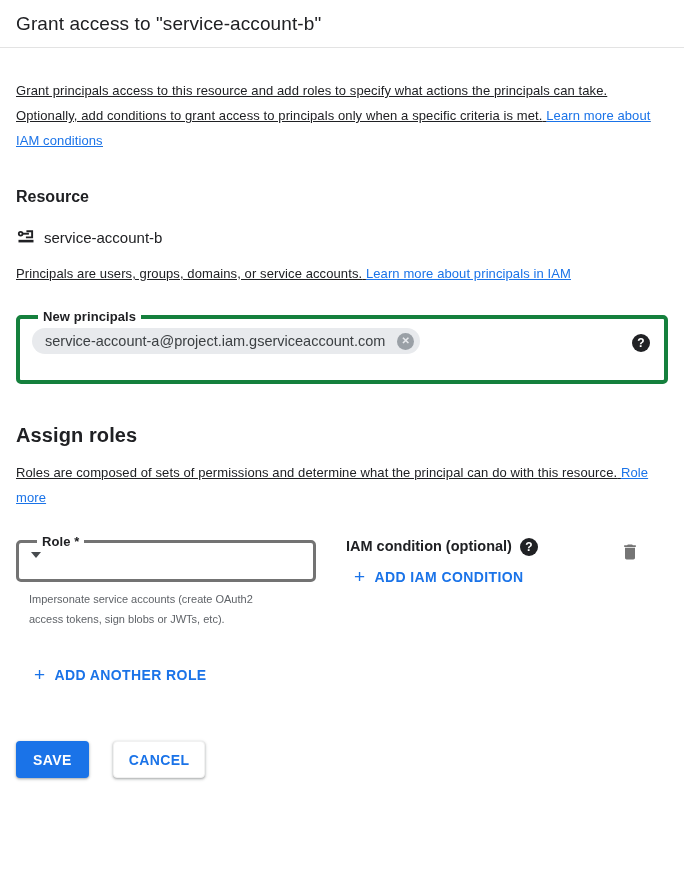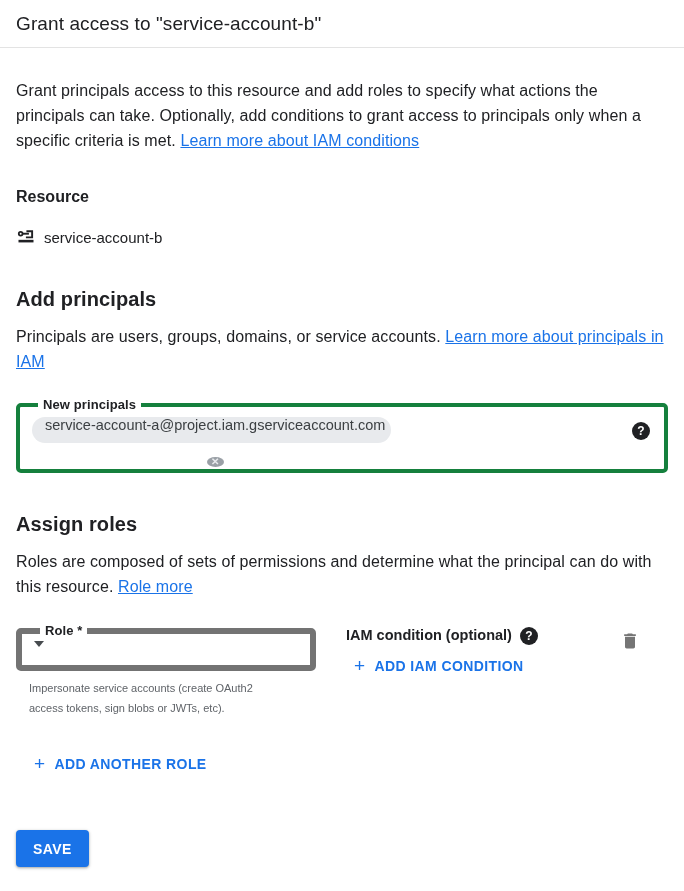--- a/index.html
+++ b/index.html
@@ -16,24 +16,25 @@
   .dlg-header {
     padding: 13px 16px 12px 16px;
     border-bottom: 1px solid #e3e3e3;
   }
   .dlg-title { font-size: 19px; font-weight: 400; color: #202124; letter-spacing: 0.1px; }
 
   .content { padding: 0 16px; }
 
   
   p.body-text {
-    font-size: 16px;
+    font-size: 13px;
     line-height: 25px;
     color: #202124;
     letter-spacing: 0.1px;
+    text-decoration: underline;
   }
   .intro { margin-top: 30px; }
   a.link { color: #1a73e8; text-decoration: underline; cursor: pointer; }
 
   
   .resource-heading { margin-top: 35px; font-size: 16px; font-weight: 700; color: #202124; }
   .resource-row { margin-top: 20px; display: flex; align-items: center; gap: 8px; height: 22px; }
   .resource-row .res-name { font-size: 15px; color: #202124; }
   .sa-icon { display: inline-flex; width: 20px; height: 20px; }
 
@@ -54,27 +55,26 @@
     font-size: 13px;
     font-weight: 700;
     color: #202124;
     padding: 0 5px;
     margin-left: 6px;
     letter-spacing: 0.1px;
   }
   .chip {
     display: inline-flex;
     align-items: center;
-    gap: 24px;
+    gap: 12px;
     background: #e8eaed;
     border-radius: 13px;
     height: 26px;
     padding: 0 6px 0 13px;
     max-width: 600px;
-    flex-direction: column;
   }
   .chip-text { font-size: 14.5px; color: #3c4043; white-space: nowrap; }
   .chip-close {
     width: 17px; height: 17px;
     border-radius: 50%;
     background: #9aa0a6;
     color: #e8eaed;
     font-size: 10px;
     font-weight: 700;
     display: inline-flex; align-items: center; justify-content: center;
@@ -93,21 +93,21 @@
     cursor: pointer;
     line-height: 1;
     flex: 0 0 auto;
   }
   .principals-help { position: absolute; right: 14px; top: 10px; }
 
   
   .roles-row { display: flex; margin-top: 24px; align-items: flex-start; }
   .role-col { width: 300px; flex: 0 0 300px; }
   fieldset.role-field {
-    border: 6px solid #737373;
+    border: 3px solid #737373;
     border-radius: 5px;
     padding: 0 10px 0 12px;
     height: 48px;
     cursor: pointer;
   }
   .role-value-row { display: flex; align-items: center; justify-content: space-between; margin-top: 3px; }
   .role-value { font-size: 15px; color: #202124; }
   .caret-down {
     width: 0; height: 0;
     border-left: 5.5px solid transparent;
@@ -181,21 +181,20 @@
           <circle cx="5.6" cy="8" r="3.3" fill="#202124"></circle>
           <circle cx="5.6" cy="8" r="1.15" fill="#ffffff"></circle>
           <rect x="8" y="6.9" width="7.5" height="2.3" fill="#202124"></rect>
           <path d="M12.5 3.9h8v9.7h-8.6v-2.3h6.3V6.2h-5.7z" fill="#202124"></path>
           <rect x="3" y="15.4" width="18" height="3.1" fill="#202124"></rect>
         </svg>
       </span>
       <span class="res-name">service-account-b</span>
     </div>
 
-    <h2 class="section-heading">Add principals</h2>
 
     <p class="body-text section-desc"><span>Principals are users, groups, domains, or service accounts.</span>
       <a class="link">Learn more about principals in IAM</a></p>
 
     <fieldset class="principals-field">
       <legend>New principals</legend>
       <span class="chip">
         <span class="chip-text">service-account-a@project.iam.gserviceaccount.com</span>
         <button class="chip-close">✕</button>
       </span>
@@ -238,16 +237,17 @@
 
     </div>
 
     <button class="text-button add-role-btn">
       <span class="plus-glyph">+</span>
       <span>ADD ANOTHER ROLE</span>
     </button>
 
     <div class="actions">
       <button class="btn btn-primary">SAVE</button>
+      <button class="btn btn-secondary">CANCEL</button>
     </div>
 
   </div>
 </div>
 
 </body></html>

